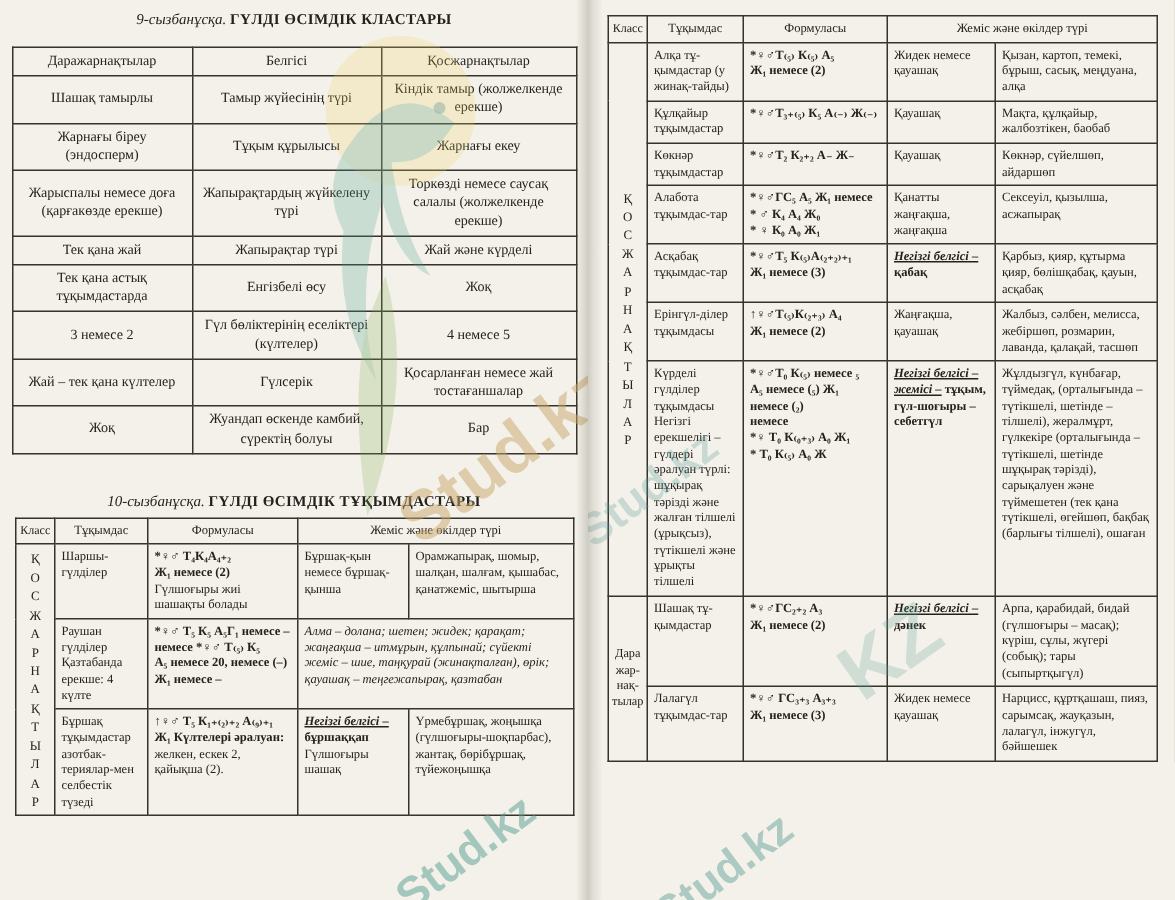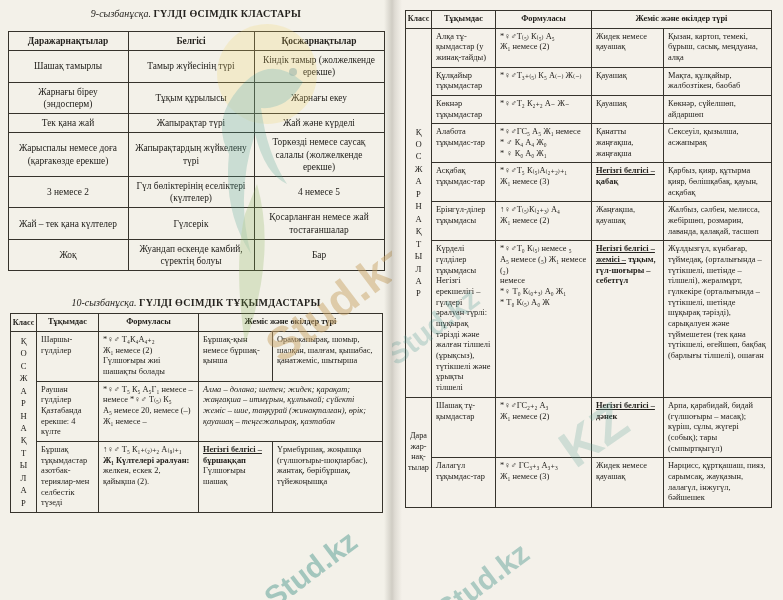--- a/index.html
+++ b/index.html
@@ -8,31 +8,31 @@
   .page{position:absolute;top:0;bottom:0;overflow:hidden;}
   .page.left{left:0;width:392px;background:#f3f1e9;}
   .page.right{left:392px;width:391px;background:#f4f1ea;}
   .gutter{position:absolute;top:0;bottom:0;left:384px;width:18px;pointer-events:none;
           background:linear-gradient(90deg,rgba(0,0,0,0) 0%,rgba(80,74,62,0.22) 45%,rgba(110,104,92,0.16) 60%,rgba(0,0,0,0) 100%);}
   .title{ text-align:center;font-size:10px;margin:8px 4px 5px 4px;}
   .title .it{}
   .title .b{font-weight:bold;letter-spacing:.3px;}
   table{border-collapse:collapse;table-layout:fixed;}
   td,th{border:1px solid #36332c;vertical-align:top;padding:3px 4px;overflow:hidden;}
-  th{font-weight:bold;text-align:center;vertical-align:middle;}
+  th{font-weight:normal;text-align:center;vertical-align:middle;}
   .t9{margin:12px auto;width:376px;font-size:9.4px;line-height:1.3;}
   .t9 td{text-align:center;vertical-align:middle;padding:3px 5px;}
   .ft{font-size:8.4px;line-height:1.27;}
   .ft.l10{margin:0 4px 0 10px;width:372px;}
   .ft.r10{margin:10px 6px 0 13px;width:366px;}
   .pre{white-space:pre-line;}
   .vclass{text-align:center;font-size:8.6px;line-height:1.45;vertical-align:middle;padding:2px 1px;}
-  .formula{font-weight:normal;white-space:pre-line;}
+  .formula{font-weight:bold;white-space:pre-line;}
   .b{font-weight:bold;}
-  .u{text-decoration:underline;}
+  .u{text-decoration:underline;font-style:italic;}
   .it{font-style:italic;}
   .wm{position:absolute;pointer-events:none;white-space:nowrap;font-weight:bold;
       font-family:"Liberation Sans","DejaVu Sans",sans-serif;}
   .wm.tan-big{left:255px;top:330px;font-size:46px;color:rgba(201,166,106,0.50);transform:rotate(-37deg);transform-origin:left top;}
   .wm.teal-bl{left:258px;top:588px;font-size:30px;color:rgba(84,156,146,0.5);transform:rotate(-37deg);transform-origin:left top;}
   .wm.teal-edge{left:372px;top:345px;font-size:30px;color:rgba(84,156,146,0.28);transform:rotate(-37deg);transform-origin:left top;}
   .wm.teal-kz{left:548px;top:430px;font-size:52px;color:rgba(96,164,152,0.25);transform:rotate(-35deg);transform-origin:left top;}
   .wm.teal-br{left:430px;top:600px;font-size:30px;color:rgba(84,156,146,0.45);transform:rotate(-37deg);transform-origin:left top;}
   .wm-bird{position:absolute;left:205px;top:12px;pointer-events:none;opacity:.45;}
 </style>
@@ -73,28 +73,33 @@
         <td>Шашақ тамырлы</td>
         <td>Тамыр жүйесінің түрі</td>
         <td>Кіндік тамыр (жолжелкенде ерекше)</td>
       </tr>
       <tr>
         <td>Жарнағы біреу (эндосперм)</td>
         <td>Тұқым құрылысы</td>
         <td>Жарнағы екеу</td>
       </tr>
       <tr>
+        <td>Жарыспалы немесе доға (қарғакөзде ерекше)</td>
+        <td>Жапырақтардың жүйкелену түрі</td>
+        <td>Торкөзді немесе саусақ салалы (жолжелкенде ерекше)</td>
+      </tr>
+      <tr>
         <td>Тек қана жай</td>
         <td>Жапырақтар түрі</td>
         <td>Жай және күрделі</td>
       </tr>
       <tr>
-        <td>Жарыспалы немесе доға (қарғакөзде ерекше)</td>
-        <td>Жапырақтардың жүйкелену түрі</td>
-        <td>Торкөзді немесе саусақ салалы (жолжелкенде ерекше)</td>
+        <td>Тек қана астық тұқымдастарда</td>
+        <td>Енгізбелі өсу</td>
+        <td>Жоқ</td>
       </tr>
       <tr>
         <td>3 немесе 2</td>
         <td>Гүл бөліктерінің еселіктері (күлтелер)</td>
         <td>4 немесе 5</td>
       </tr>
       <tr>
         <td>Жай – тек қана күлтелер</td>
         <td>Гүлсерік</td>
         <td>Қосарланған немесе жай тостағаншалар</td>

